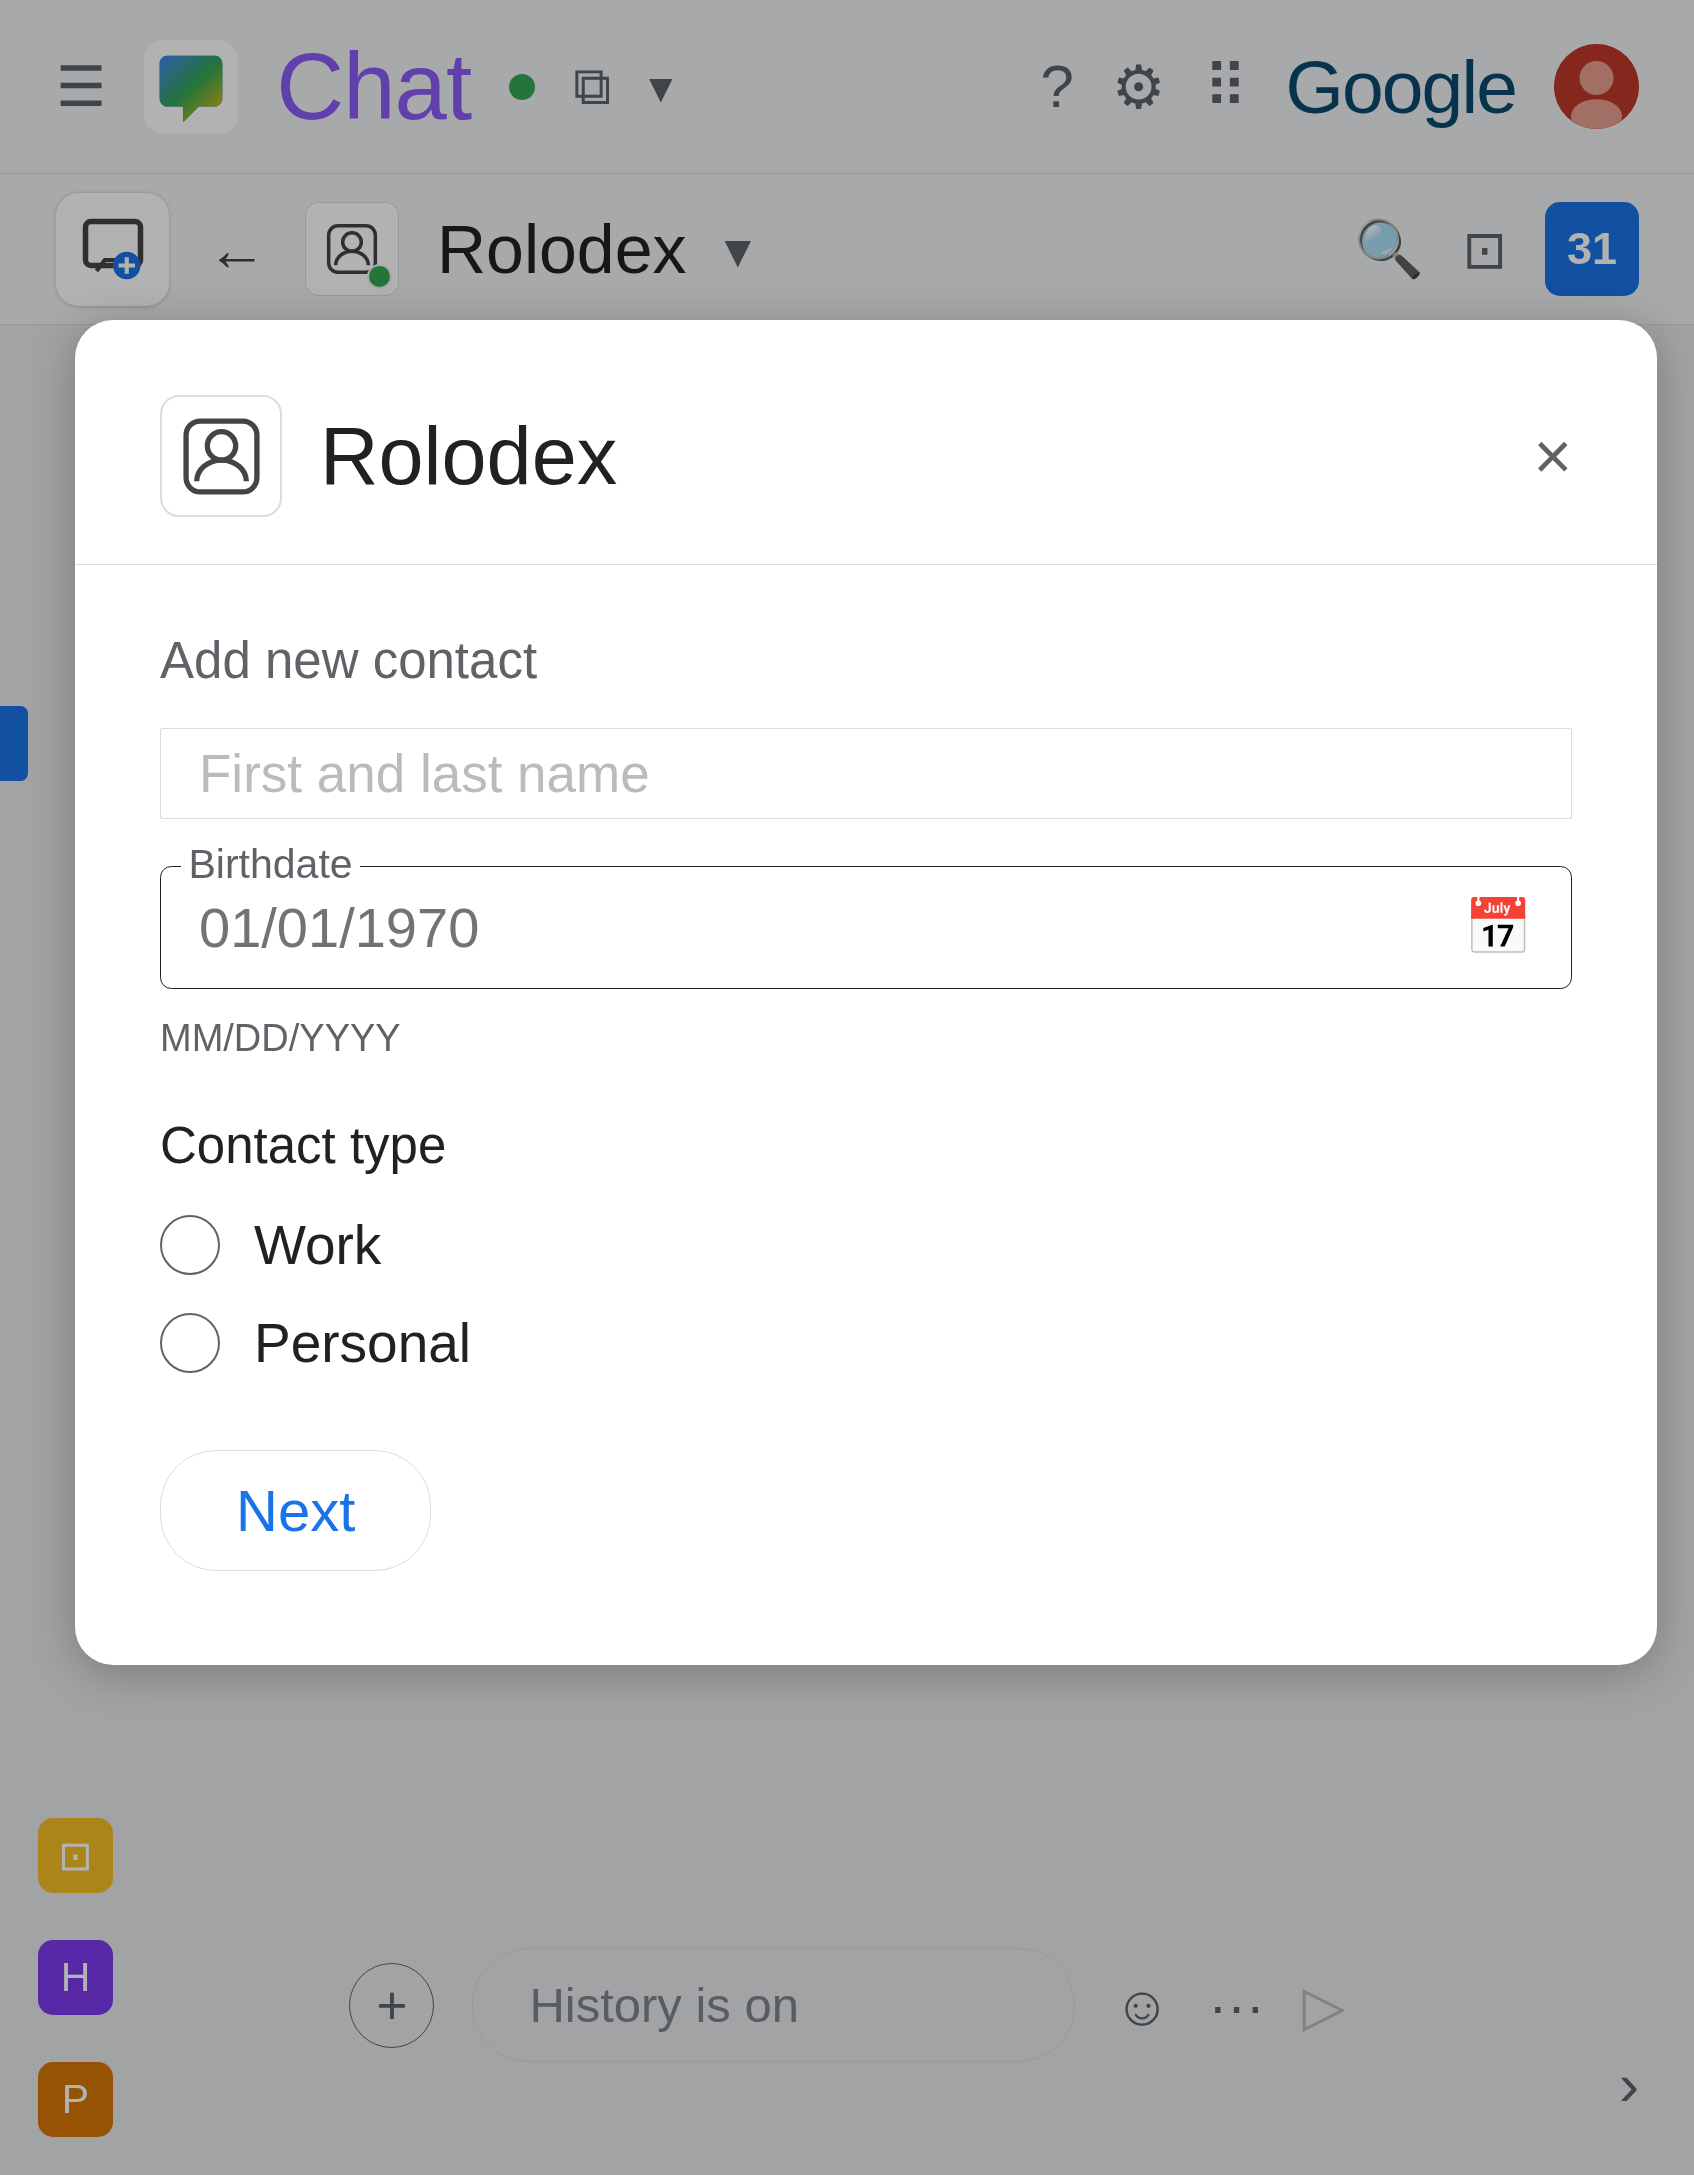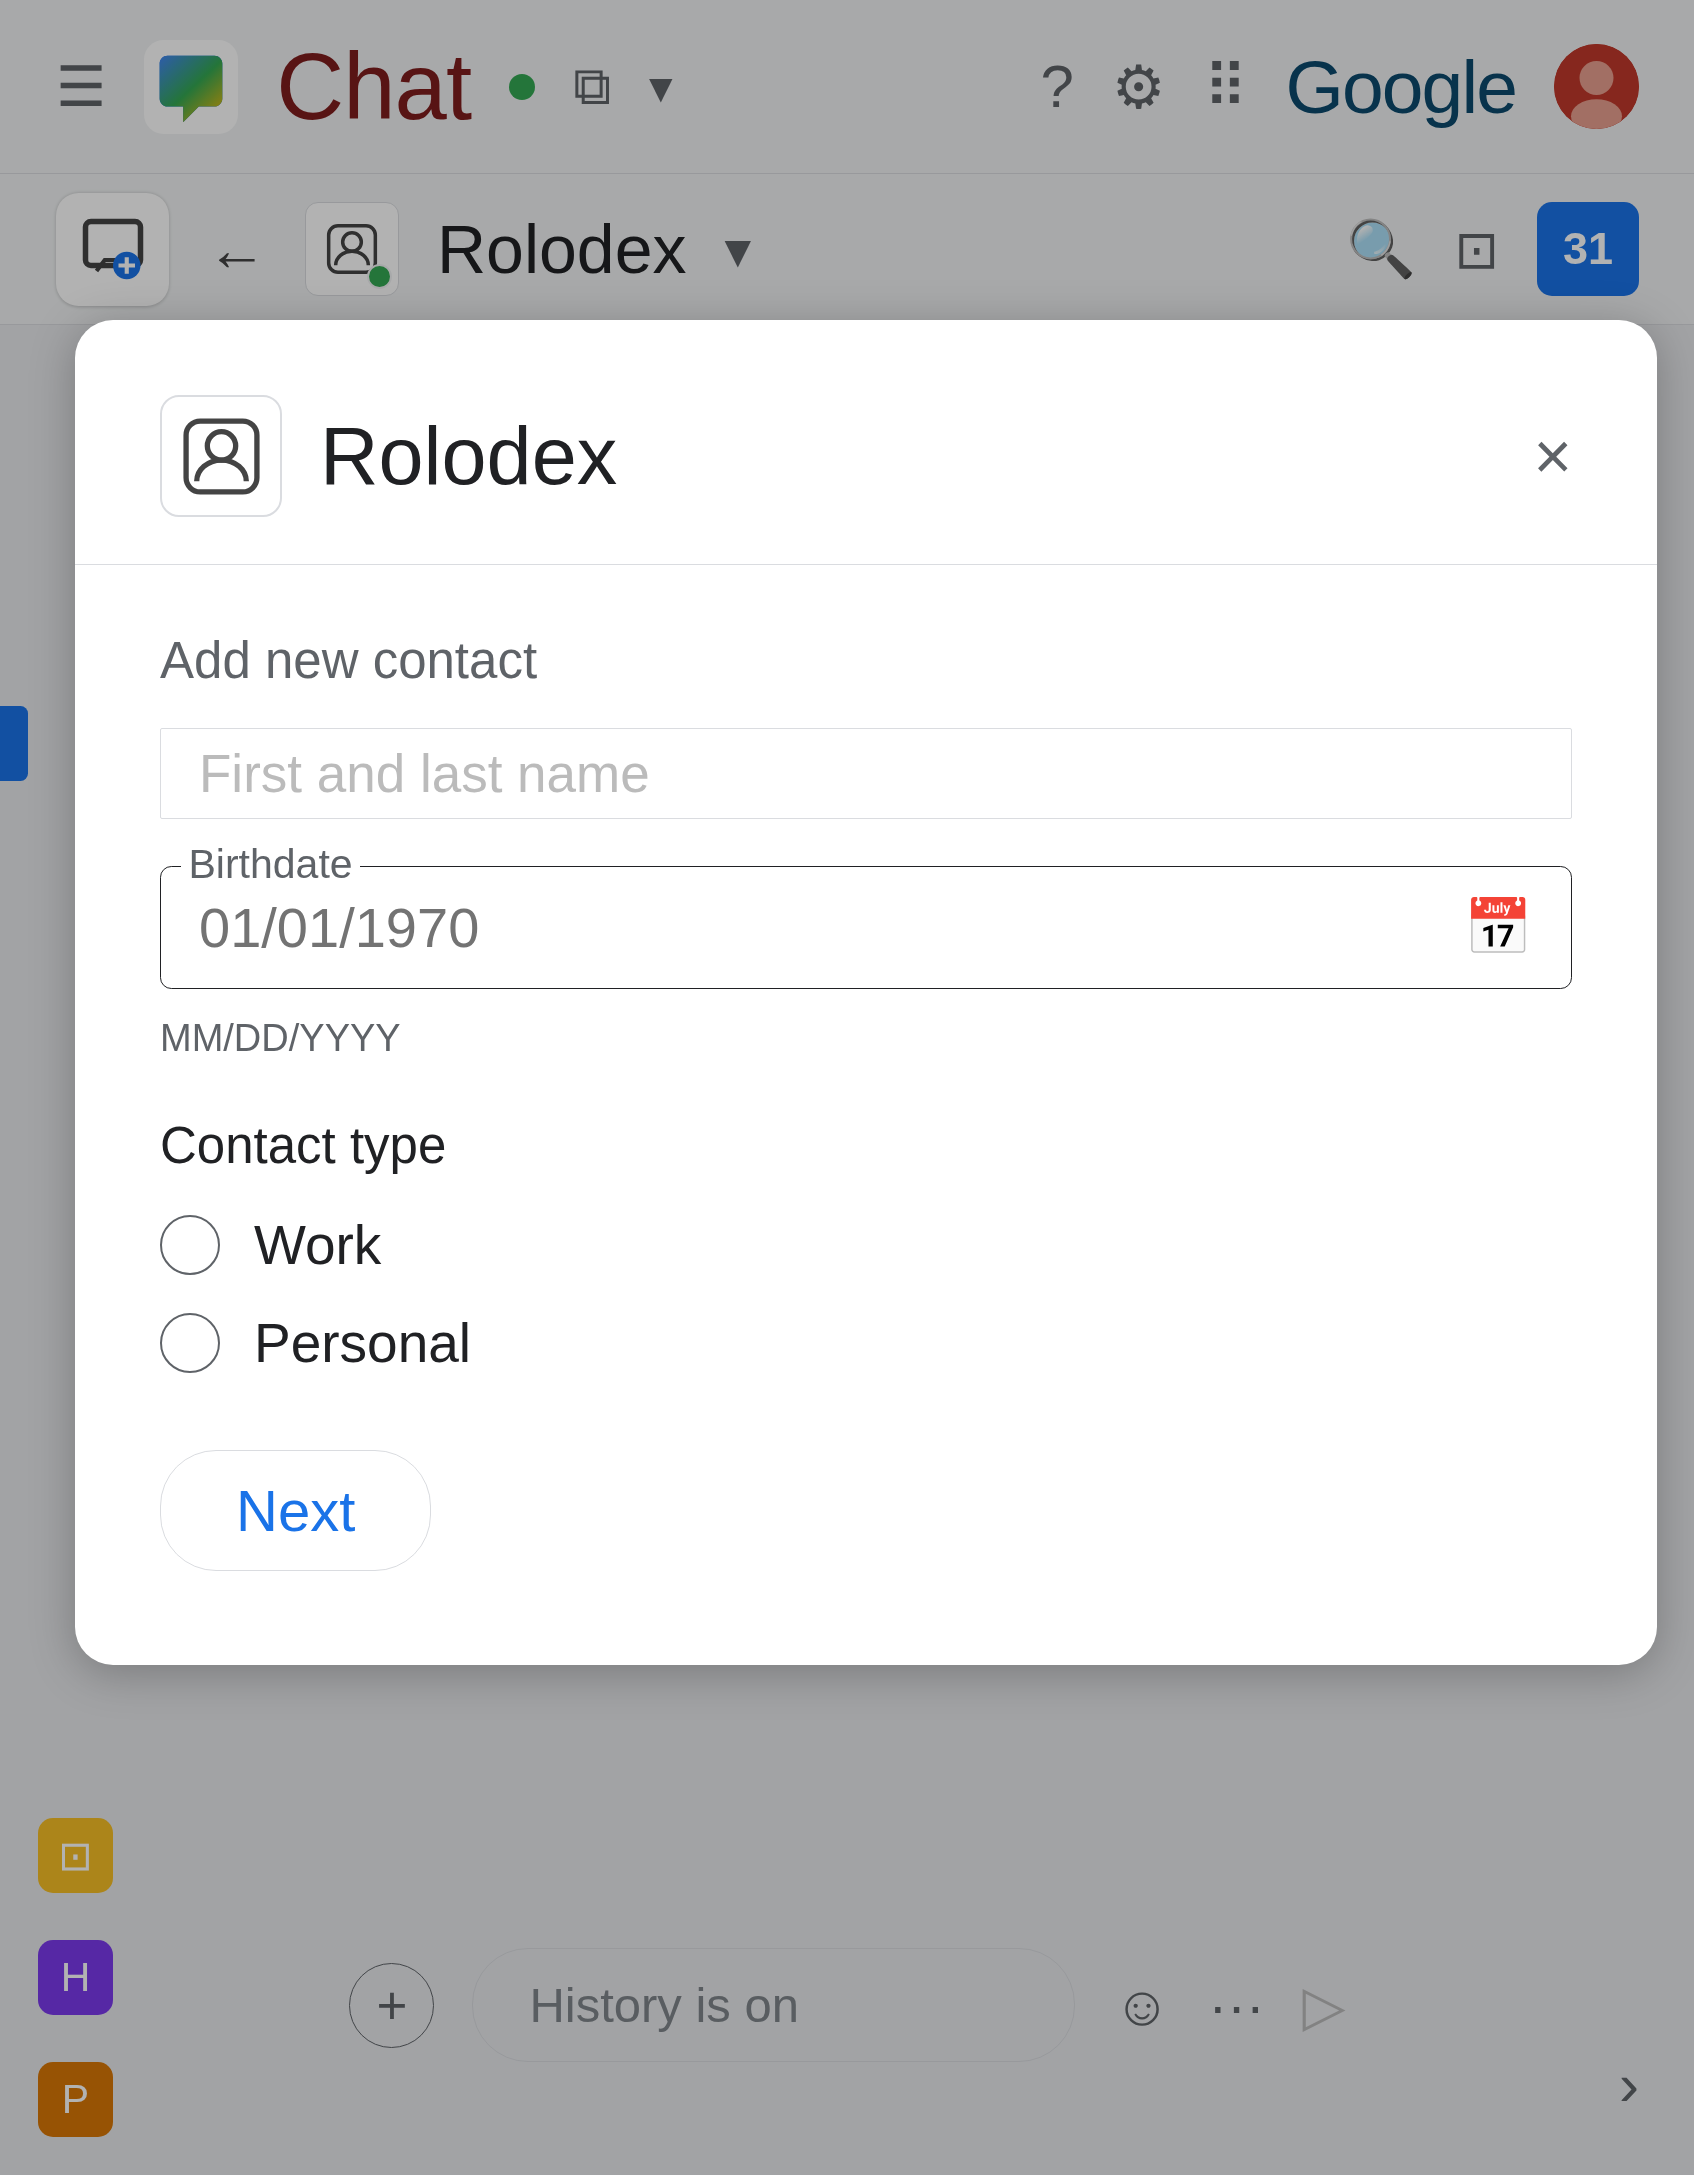--- a/index.html
+++ b/index.html
@@ -29,21 +29,21 @@
       cursor: pointer;
       line-height: 1;
     }
     .app-logo {
       width: 94px;
       height: 94px;
       flex-shrink: 0;
     }
     .app-title {
       font-size: 94px;
-      color: #7f1d1d;
+      color: #8b5cf6;
       font-weight: 400;
       letter-spacing: -0.9px;
     }
     .status-dot {
       width: 26px;
       height: 26px;
       border-radius: 50%;
       background: #34a853;
       flex-shrink: 0;
     }
@@ -132,21 +132,21 @@
     }
     .dropdown-arrow {
       font-size: 53px;
       color: #5f6368;
     }
     .search-icon, .sidebar-toggle-icon {
       font-size: 56px;
       color: #5f6368;
     }
     .calendar-chip {
-      width: 102px;
+      width: 94px;
       height: 94px;
       background: #1a73e8;
       border-radius: 15px;
       display: flex;
       align-items: center;
       justify-content: center;
       color: white;
       font-size: 45px;
       font-weight: bold;
     }

